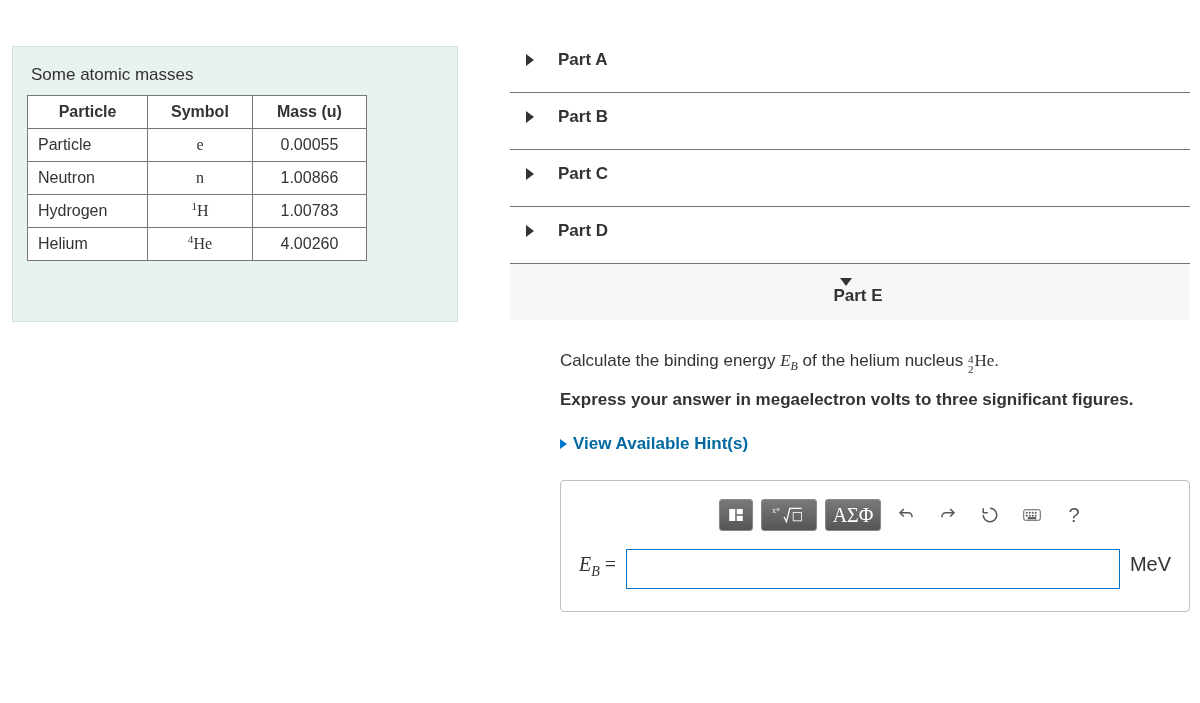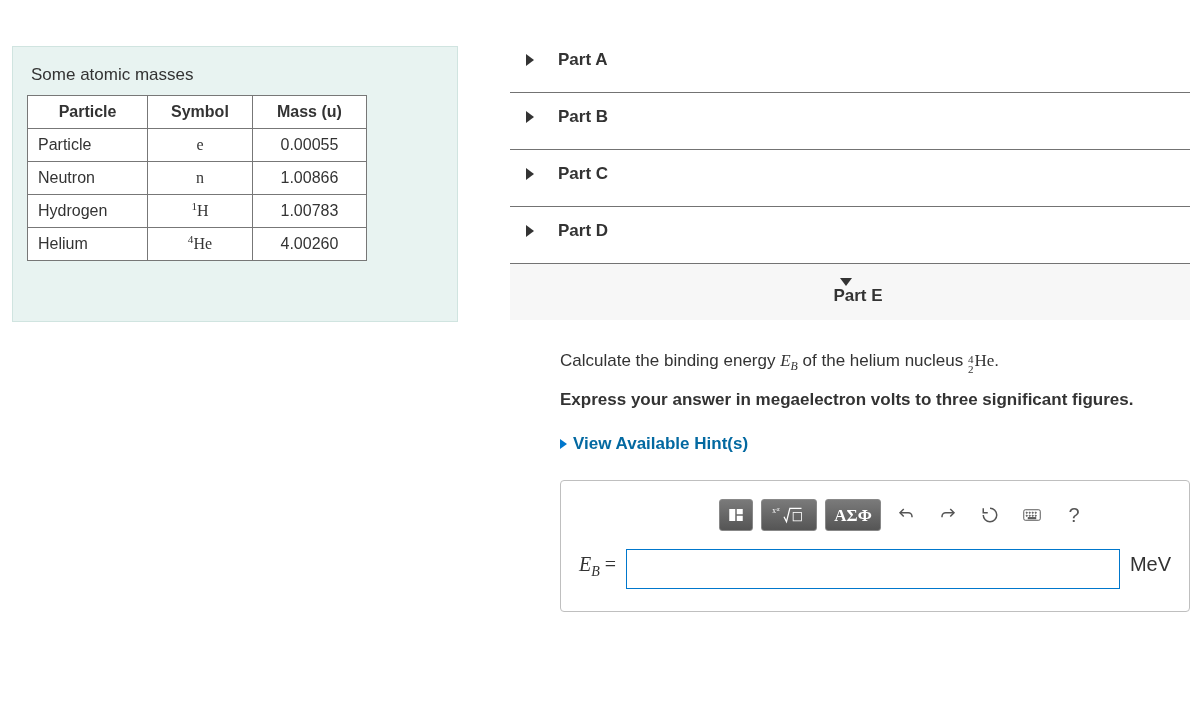--- a/index.html
+++ b/index.html
@@ -279,21 +279,21 @@
               </svg>
           </span>
           <span class="toolbtn wide">
             <svg viewBox="0 0 40 24" width="38" height="20">
               <text x="0" y="9" font-size="9" fill="#fff" font-family="Georgia">x</text>
               <text x="5" y="7" font-size="7" fill="#fff" font-family="Georgia">α</text>
               <path d="M14 14 l3 6 l4 -16 h14" stroke="#fff" stroke-width="1.5" fill="none"></path>
               <rect x="25" y="9" width="10" height="10" stroke="#fff" fill="none"></rect>
             </svg>
           </span>
-          <span class="toolbtn wide" style="font-size:17px;font-weight:bold;">ΑΣΦ</span>
+          <span class="toolbtn wide" style="font-size:20px;">ΑΣΦ</span>
           <span class="toolbtn light">
             <svg viewBox="0 0 24 24" fill="none" stroke="#555" stroke-width="2">
                 <path d="M9 14l-5-5 5-5"></path>
                 <path d="M4 9h11a5 5 0 015 5v1"></path>
               </svg>
           </span>
           <span class="toolbtn light">
             <svg viewBox="0 0 24 24" fill="none" stroke="#555" stroke-width="2">
                 <path d="M15 14l5-5-5-5"></path>
                 <path d="M20 9H9a5 5 0 00-5 5v1"></path>

